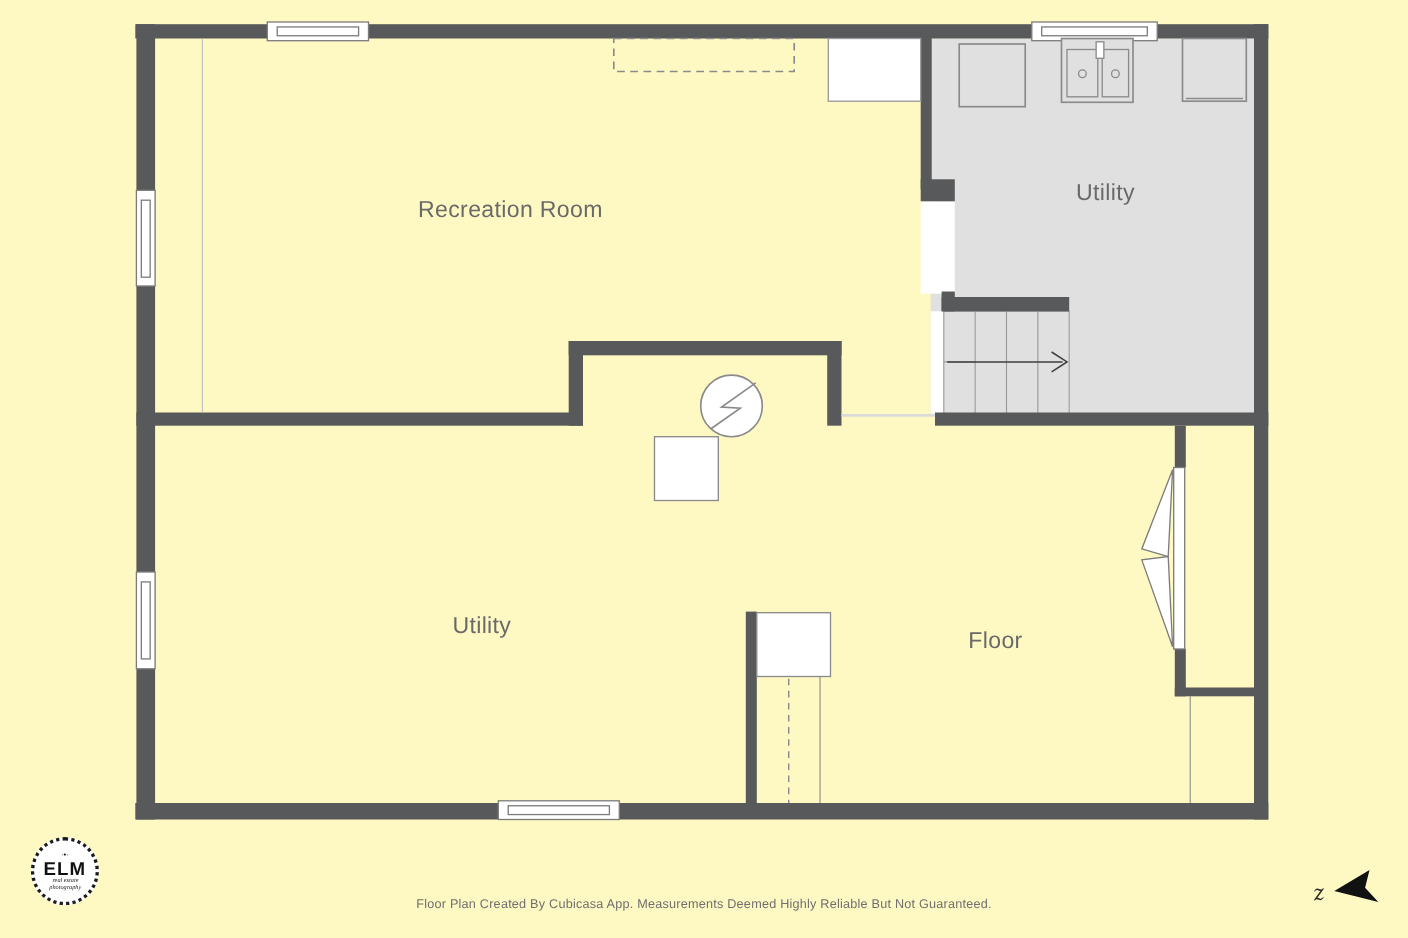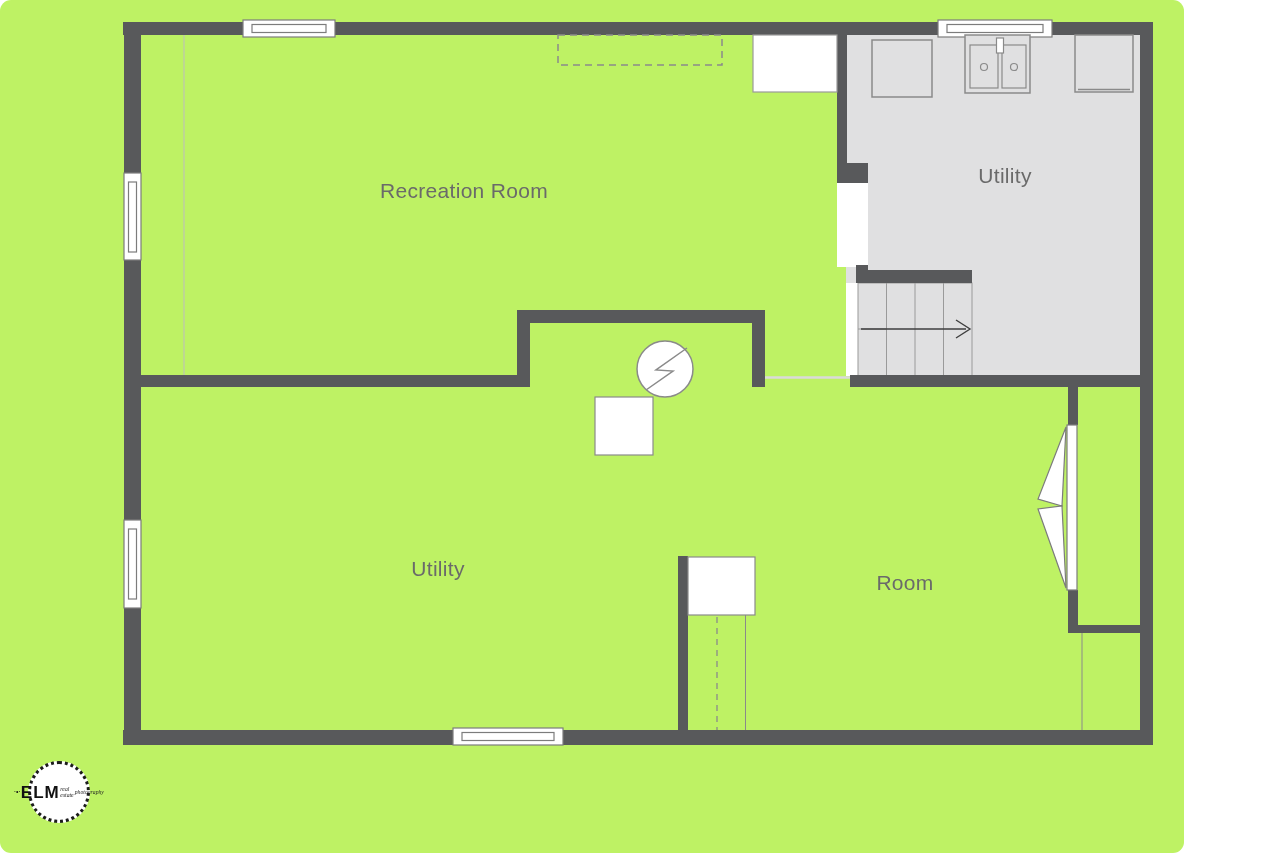--- a/index.html
+++ b/index.html
@@ -1,32 +1,31 @@
 <!DOCTYPE html>
 <html><head>
 <meta charset="utf-8">
 <style>
   html,body{margin:0;padding:0;background:#ffffff;}
   #canvas{
-    position:relative;width:1184px;height:853px;background:#bef264;overflow:hidden;
+    position:relative;width:1280px;height:853px;background:#fef9c3;overflow:hidden;
     font-family:"Liberation Sans",sans-serif;
-    border-radius:11px;
   }
   #plan-svg{position:absolute;left:0;top:0;}
   .room-label{
     position:absolute;transform:translate(-50%,-50%);
     color:#6a6a6a;font-size:21px;letter-spacing:0.3px;white-space:nowrap;
   }
   .footer-note{
     position:absolute;left:0;top:816px;width:100%;text-align:center;
     color:#6f6f6f;font-size:11.5px;letter-spacing:0.2px;
   }
   .logo-badge{
     position:absolute;left:28px;top:761px;width:62px;height:62px;border-radius:50%;
-    border:3px dotted #1c1c1c;display:flex;flex-direction:row;align-items:center;
+    border:3px dotted #1c1c1c;display:flex;flex-direction:column;align-items:center;
     justify-content:center;background:#fff;box-sizing:border-box;
   }
   .logo-ornament{font-size:7px;color:#111;line-height:6px;}
   .logo-title{font-size:17px;font-weight:bold;color:#111;letter-spacing:1px;line-height:17px;font-family:"Liberation Sans",sans-serif;}
   .logo-sub{font-size:6px;color:#222;line-height:6px;font-style:italic;font-family:"Liberation Serif",serif;transform:scale(0.95);}
   .compass{position:absolute;left:1185px;top:778px;width:90px;height:60px;}
 </style>
 </head>
 <body>
 
@@ -131,28 +130,29 @@
     <g fill="#ffffff" stroke="#7C7C7C" stroke-width="1.2">
       <rect x="1067" y="425" width="10" height="165"></rect>
       <path d="M 1066 427 L 1038 499 L 1062 506 Z"></path>
       <path d="M 1066 588 L 1038 509 L 1062 506 Z"></path>
     </g>
   </svg>
 
   <div class="room-label" style="left:464px;top:191px;">Recreation Room</div>
   <div class="room-label" style="left:1005px;top:176px;">Utility</div>
   <div class="room-label" style="left:438px;top:569px;text-align:right;">Utility</div>
-  <div class="room-label" style="left:905px;top:583px;">Room</div>
+  <div class="room-label" style="left:905px;top:583px;">Floor</div>
 
   <div class="logo-badge">
     <div class="logo-ornament">·•·</div>
     <div class="logo-title">ELM</div>
     <div class="logo-sub">real estate</div>
     <div class="logo-sub">photography</div>
   </div>
 
+  <div class="footer-note">Floor Plan Created By Cubicasa App. Measurements Deemed Highly Reliable But Not Guaranteed.</div>
 
   <svg class="compass" width="90" height="60" viewBox="0 0 90 60">
     <polygon points="28,32 60,13 56,29 68,42" fill="#111111"></polygon>
     <text x="9" y="40" font-size="19" fill="#2e2e2e" font-style="italic" font-family="DejaVu Serif, serif" transform="rotate(-8 14 34)">z</text>
   </svg>
 
 </div>
 
 </body></html>

